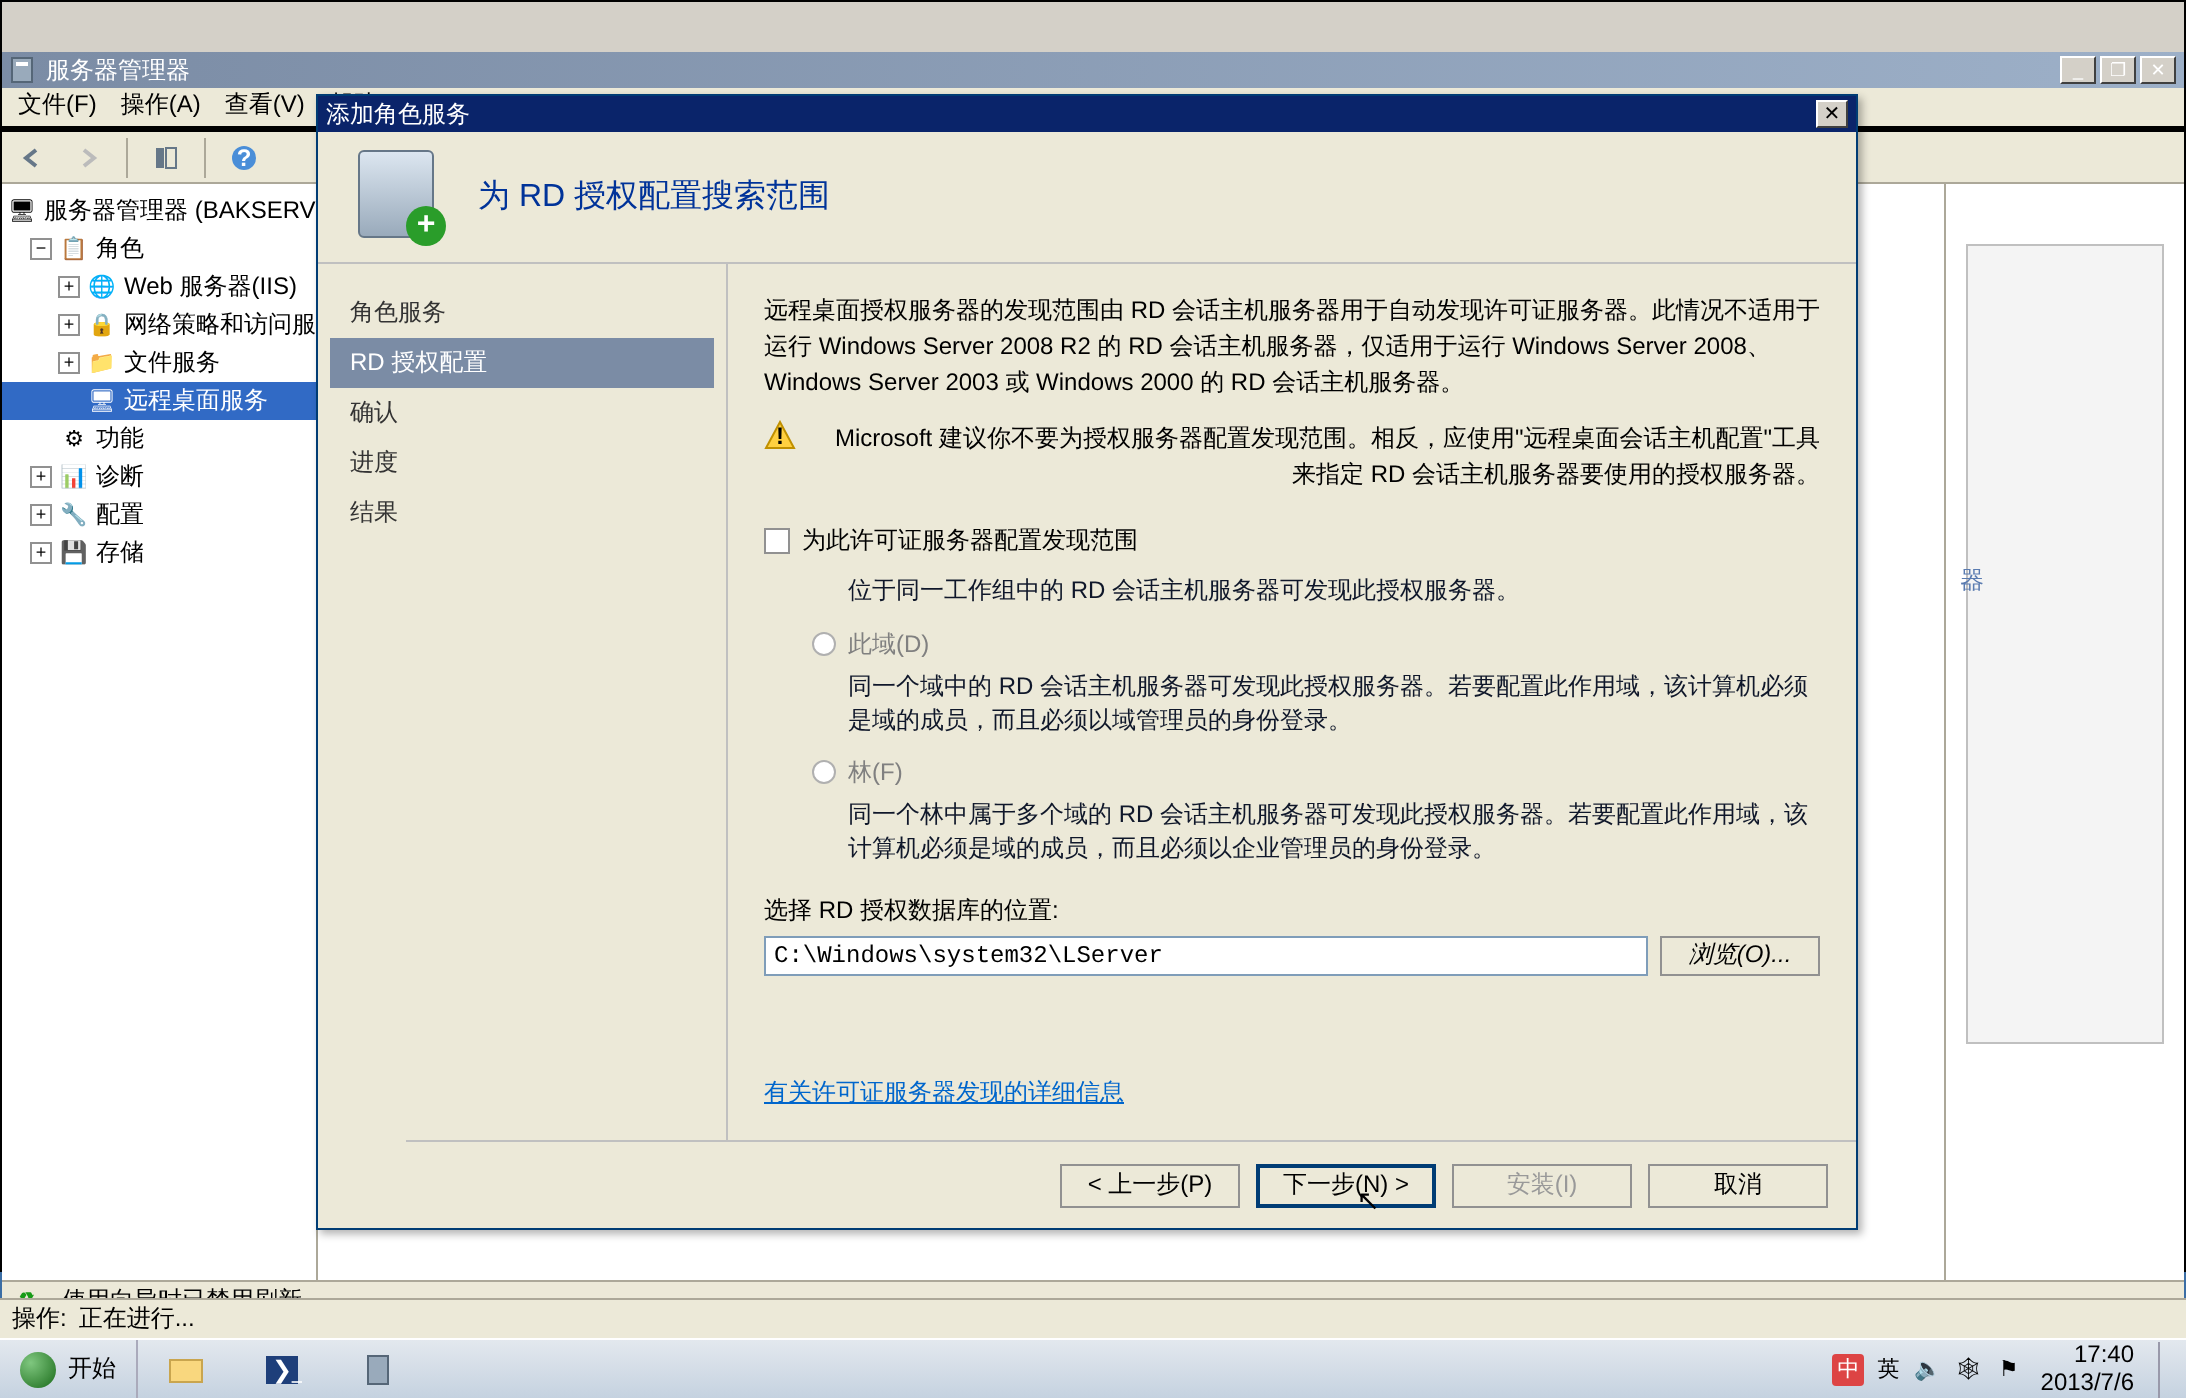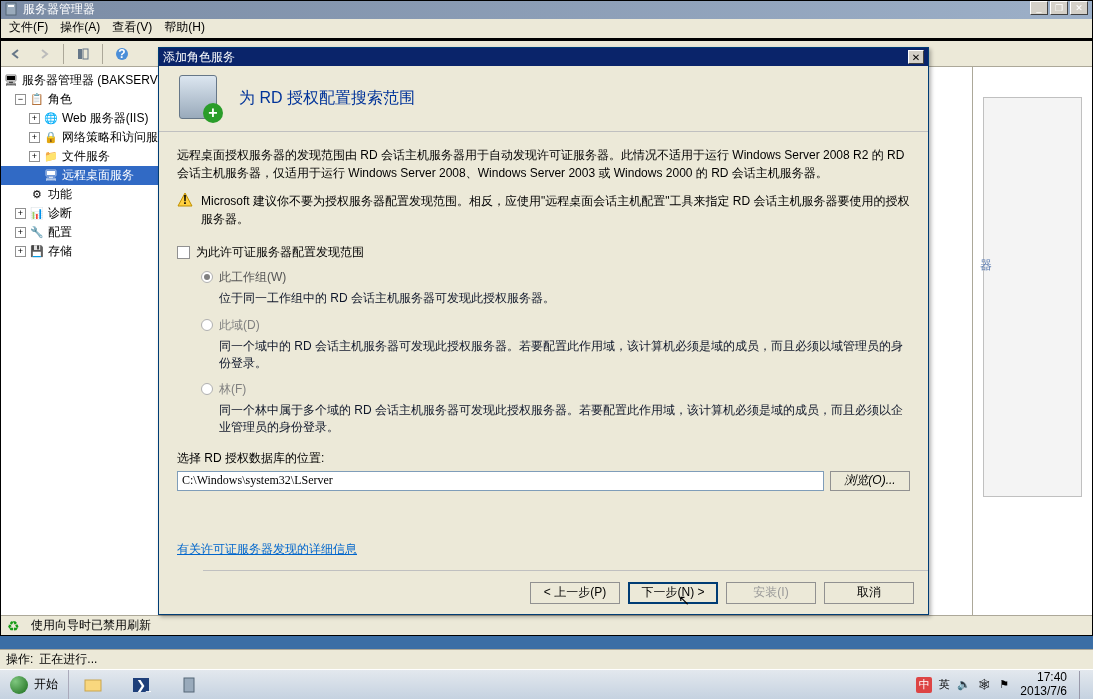--- a/index.html
+++ b/index.html
@@ -1,20 +1,20 @@
 <!DOCTYPE html>
 <html><head>
 <meta charset="utf-8">
 <style>
 * { box-sizing: border-box; margin: 0; padding: 0; font-family: "Microsoft YaHei", SimSun, Tahoma, sans-serif; font-size: 12px; }
 body { width: 1093px; height: 699px; background: #3b6ea5; overflow: hidden; position: relative; }
 
 
 .main-window { position: absolute; left: 0; top: 0; width: 1093px; height: 636px; background: #d4d0c8; border: 1px solid #000; }
-.titlebar { height: 18px; background: linear-gradient(to right, #7b8ca5, #9db0c8); color: #fff; display: flex; padding: 0 2px; }
+.titlebar { height: 18px; background: linear-gradient(to right, #7b8ca5, #9db0c8); color: #fff; display: flex; align-items: center; padding: 0 2px; margin-top: 25px; }
 .titlebar .ticon { width: 16px; height: 16px; margin-right: 4px; display: flex; align-items: center; justify-content: center; }
 .titlebar .ttext { flex: 1; }
 .win-btns { display: flex; gap: 2px; margin-right: 2px; }
 .win-btn { width: 18px; height: 14px; background: #d4d0c8; border: 1px solid #fff; border-right-color: #404040; border-bottom-color: #404040; font-size: 9px; display: flex; align-items: center; justify-content: center; cursor: pointer; }
 
 .menubar { height: 22px; background: #ece9d8; border-bottom: 3px solid #000000; display: flex; align-items: flex-end; padding: 0 4px; gap: 4px; }
 .menu-item { padding: 2px 4px; cursor: pointer; }
 
 .toolbar { height: 26px; background: #ece9d8; border-bottom: 1px solid #aca899; display: flex; align-items: center; padding: 0 4px; gap: 6px; }
 .tool-btn { width: 22px; height: 22px; display: flex; align-items: center; justify-content: center; border: 1px solid transparent; cursor: pointer; }
@@ -69,21 +69,21 @@
 .radio-row { display: flex; align-items: flex-start; gap: 6px; margin-bottom: 4px; }
 .radio { width: 12px; height: 12px; border: 1px solid #919191; border-radius: 50%; background: #fff; margin-top: 2px; cursor: pointer; flex-shrink:0; }
 .radio.dis { border-color: #b0b0b0; }
 .radio.sel::after { content:''; display:block; width:6px; height:6px; background:#808080; border-radius:50%; margin:2px; }
 .radio-label { color: #808080; }
 .radio-label.first { color: #555; }
 .radio-desc { color: #0f172a; padding-left: 18px; margin-bottom: 10px; line-height: 1.4; }
 
 .path-label { margin-top: 14px; margin-bottom: 4px; }
 .path-row { display: flex; gap: 6px; }
-.path-input { flex: 1; height: 20px; border: 1px solid #7f9db9; background: #fff; padding: 0 4px; font-family: Liberation Serif, serif; }
+.path-input { flex: 1; height: 20px; border: 1px solid #7f9db9; background: #fff; padding: 0 4px; font-family: Liberation Mono, monospace; }
 .browse-btn { width: 80px; height: 20px; border: 1px solid #919191; background: #ece9d8; cursor: pointer; font-style: italic; }
 
 .link { color: #0066cc; text-decoration: underline; cursor: pointer; margin-top: 50px; display: inline-block; }
 
 .dlg-footer { height: 44px; border-top: 1px solid #c0c0c0; display: flex; align-items: center; justify-content: flex-end; padding: 0 14px; gap: 8px; background: #ece9d8; position: relative; margin-left: 44px; }
 .btn { width: 90px; height: 22px; border: 1px solid #919191; background: #ece9d8; cursor: pointer; }
 .btn.default { border: 2px solid #003c74; font-weight: normal; }
 .btn:disabled, .btn.disabled { color: #999; cursor: default; }
 .cursor { position: absolute; right: 238px; bottom: 6px; font-size: 14px; pointer-events: none; }
 
@@ -234,44 +234,47 @@
 
   <div class="dlg-header">
     <div class="dlg-header-icon">
       <div class="srv"></div>
       <div class="plus">+</div>
     </div>
     <div class="dlg-header-title">为 RD 授权配置搜索范围</div>
   </div>
 
   <div class="dlg-body">
+    <div class="dlg-nav">
+      <div class="dlg-nav-item">角色服务</div>
+      <div class="dlg-nav-item active">RD 授权配置</div>
+      <div class="dlg-nav-item">确认</div>
+      <div class="dlg-nav-item">进度</div>
+      <div class="dlg-nav-item">结果</div>
+    </div>
 
     <div class="dlg-content">
       <div class="desc">远程桌面授权服务器的发现范围由 RD 会话主机服务器用于自动发现许可证服务器。此情况不适用于运行 Windows Server 2008 R2 的 RD 会话主机服务器，仅适用于运行 Windows Server 2008、Windows Server 2003 或 Windows 2000 的 RD 会话主机服务器。</div>
 
       <div class="warn-row">
         <div class="warn-icon">
           <svg viewBox="0 0 16 16">
               <path d="M8 1 L15 14 L1 14 Z" fill="#ffd040" stroke="#c09000"></path>
               <text x="8" y="12" text-anchor="middle" font-size="10" font-weight="bold">!</text>
             </svg>
         </div>
-        <div style="line-height:1.5;">Microsoft 建议你不要为授权服务器配置发现范围。相反，应使用"远程桌面会话主机配置"工具来指定 RD 会话主机服务器要使用的授权服务器。</div>
+        <div style="line-height:1.5;text-align:right;">Microsoft 建议你不要为授权服务器配置发现范围。相反，应使用"远程桌面会话主机配置"工具来指定 RD 会话主机服务器要使用的授权服务器。</div>
       </div>
 
       <div class="chk-row">
         <div class="chk"></div>
         <span>为此许可证服务器配置发现范围</span>
       </div>
 
       <div class="radio-group">
-        <div class="radio-row">
-          <div class="radio dis sel"></div>
-          <span class="radio-label first">此工作组(W)</span>
-        </div>
         <div class="radio-desc">位于同一工作组中的 RD 会话主机服务器可发现此授权服务器。</div>
 
         <div class="radio-row">
           <div class="radio dis"></div>
           <span class="radio-label">此域(D)</span>
         </div>
         <div class="radio-desc">同一个域中的 RD 会话主机服务器可发现此授权服务器。若要配置此作用域，该计算机必须是域的成员，而且必须以域管理员的身份登录。</div>
 
         <div class="radio-row">
           <div class="radio dis"></div>

